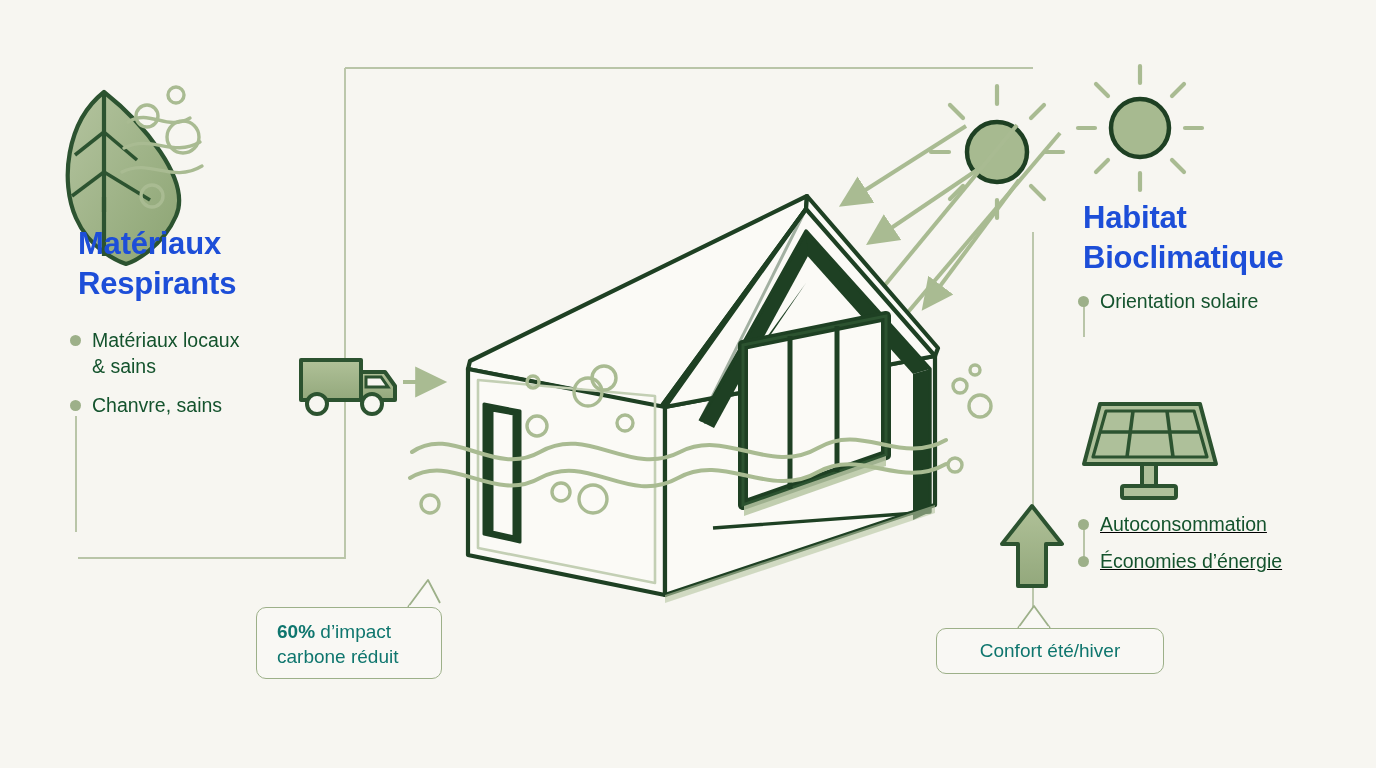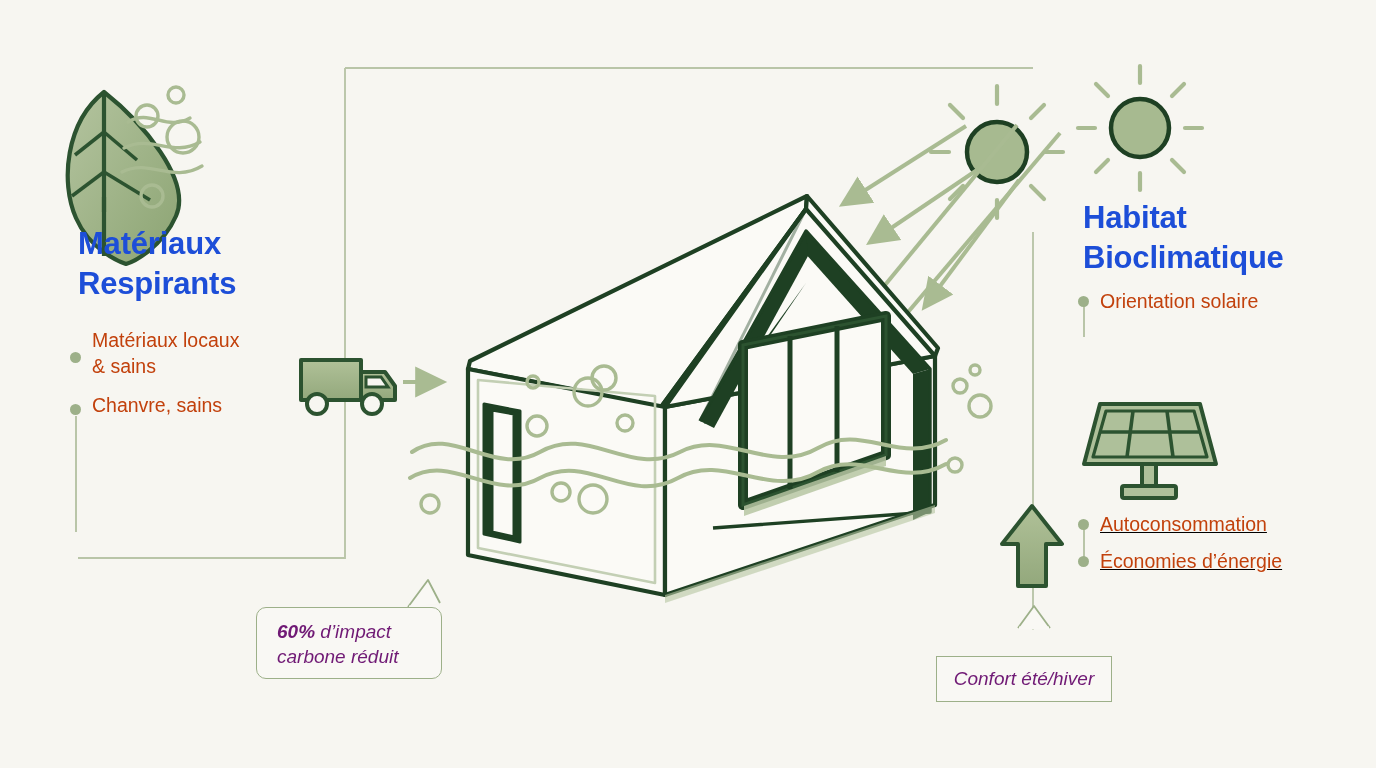--- a/index.html
+++ b/index.html
@@ -58,58 +58,57 @@
     height: 11px;
     border-radius: 50%;
     background: #9db089;
     margin-top: 7px;
     margin-right: 11px;
     z-index: 2;
   }
   .bullet-text {
     font-size: 19.5px;
     line-height: 1.32;
-    color: #c2410c;
+    color: #14532d;
     white-space: pre-line;
   }
   #list-left  { left: 70px;  top: 328px; width: 250px; }
   #list-right-a { left: 1078px; top: 289px; width: 240px; }
   #list-right-b { left: 1078px; top: 512px; width: 260px; text-decoration: underline; }
-  #list-left .bullet-item { margin-bottom: 14px; align-items: center; }
+  #list-left .bullet-item { margin-bottom: 14px; }
 
   
   .spine {
     position: absolute;
     width: 2px;
     background: #b9c5a8;
     z-index: 1;
   }
 
   
   .callout {
     position: absolute;
     border: 1.6px solid #9db089;
     background: #f9f8f4;
-    color: #701a75;
+    color: #0f766e;
     box-sizing: border-box;
-    font-style: italic;
   }
   #callout-left {
     left: 256px; top: 607px;
     width: 186px; height: 72px;
     border-radius: 10px;
     padding: 12px 0 0 20px;
     font-size: 19px;
     line-height: 1.3;
   }
   #callout-left .pct { font-weight: bold; }
   #callout-right {
-    left: 936px; top: 656px;
-    width: 176px; height: 46px;
-    border-radius: 0;
+    left: 936px; top: 628px;
+    width: 228px; height: 46px;
+    border-radius: 10px;
     display: flex;
     align-items: center;
     justify-content: center;
     font-size: 19px;
   }
 </style>
 </head>
 <body>
 
 <div id="stage">

